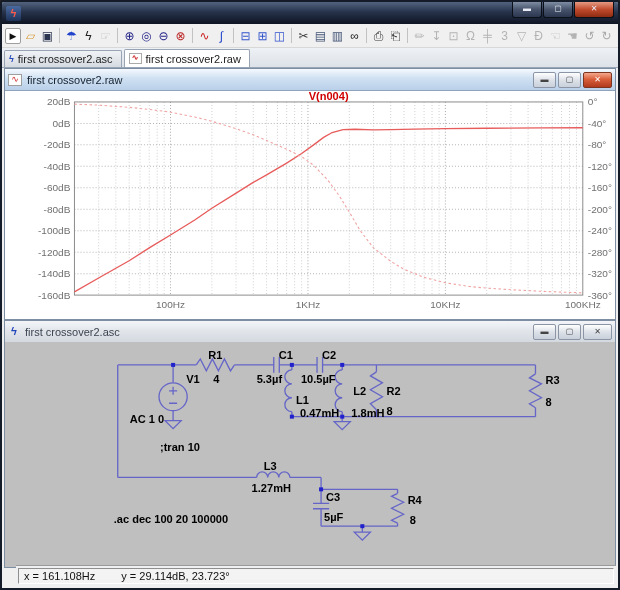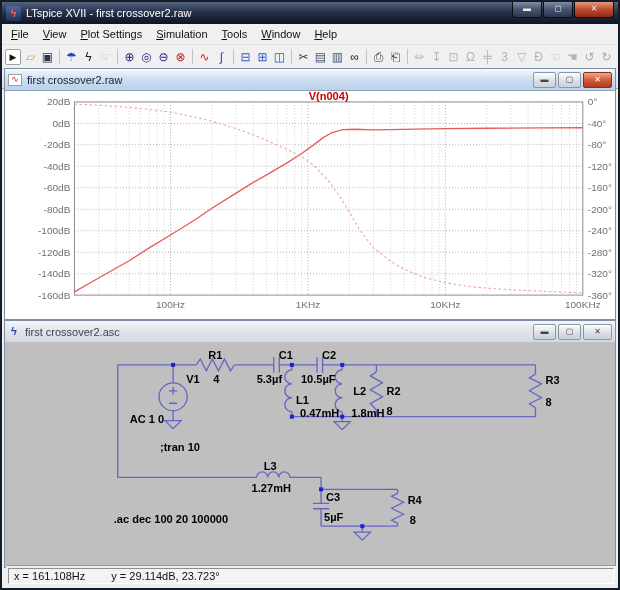--- a/index.html
+++ b/index.html
@@ -41,47 +41,37 @@
   .wbtn{width:21px;height:14px;border:1px solid #8b95a5;border-radius:2px;background:linear-gradient(#fefefe,#dde2e9 50%,#c9d0da);color:#444;font-size:8px;line-height:13px;text-align:center;}
   .wbtn.close{width:27px;}
   .active-bar .wbtn.close{background:linear-gradient(#f3a88e,#d95f3b 45%,#b03a1c);border-color:#7e3520;color:#fff;}
   .cbody{position:absolute;top:21px;left:0;right:0;bottom:0;}
   .schembg{background:#bfbfbf;}
   svg{display:block;}
   .st{font:bold 11px "Liberation Sans",sans-serif;fill:#000;}
   .w{stroke:#6565c8;fill:none;stroke-width:1.3;}
   .nd{fill:#2222cc;stroke:none;}
   
-  .statusbar{position:absolute;left:4px;right:2px;bottom:2px;height:20px;background:#eef0f2;border-top:1px solid #9a9a9a;display:flex;}
+  .statusbar{position:absolute;left:14px;right:2px;bottom:2px;height:20px;background:#eef0f2;border-top:1px solid #9a9a9a;display:flex;}
   .spanel{flex:1;margin:2px 2px;border:1px solid;border-color:#8e8e8e #fff #fff #8e8e8e;background:#f3f3f3;display:flex;align-items:center;gap:26px;padding:0 5px;font-size:11px;color:#111;}
 </style>
 </head>
 <body>
 
 <div class="window">
 
   <div class="titlebar">
     <div class="appicon">ϟ</div>
-    <span>LTspice XVII - first crossover2.raw</span>
     <div class="mwbtns" id="main-controls">
         <span class="mwbtn">▬</span>
         <span class="mwbtn">▢</span>
         <span class="mwbtn close">✕</span>
       </div>
   </div>
 
-  <div class="menubar" id="menubar">
-      <span class="menu-item"><u>F</u>ile</span>
-      <span class="menu-item"><u>V</u>iew</span>
-      <span class="menu-item"><u>P</u>lot Settings</span>
-      <span class="menu-item"><u>S</u>imulation</span>
-      <span class="menu-item"><u>T</u>ools</span>
-      <span class="menu-item"><u>W</u>indow</span>
-      <span class="menu-item"><u>H</u>elp</span>
-    </div>
 
   <div class="toolbar" id="toolbar">
       <span class="tbi boxed" style="color: rgb(17, 17, 17);">▶</span>
       <span class="tbi" style="color: rgb(216, 152, 44);">▱</span>
       <span class="tbi" style="color: rgb(43, 53, 80);">▣</span>
       <div class="tsep"></div>
       <span class="tbi" style="color: rgb(34, 68, 204);">☂</span>
       <span class="tbi" style="color: rgb(34, 34, 34);">ϟ</span>
       <span class="tbi gray" style="color: rgb(119, 119, 119);">☞</span>
       <div class="tsep"></div>

